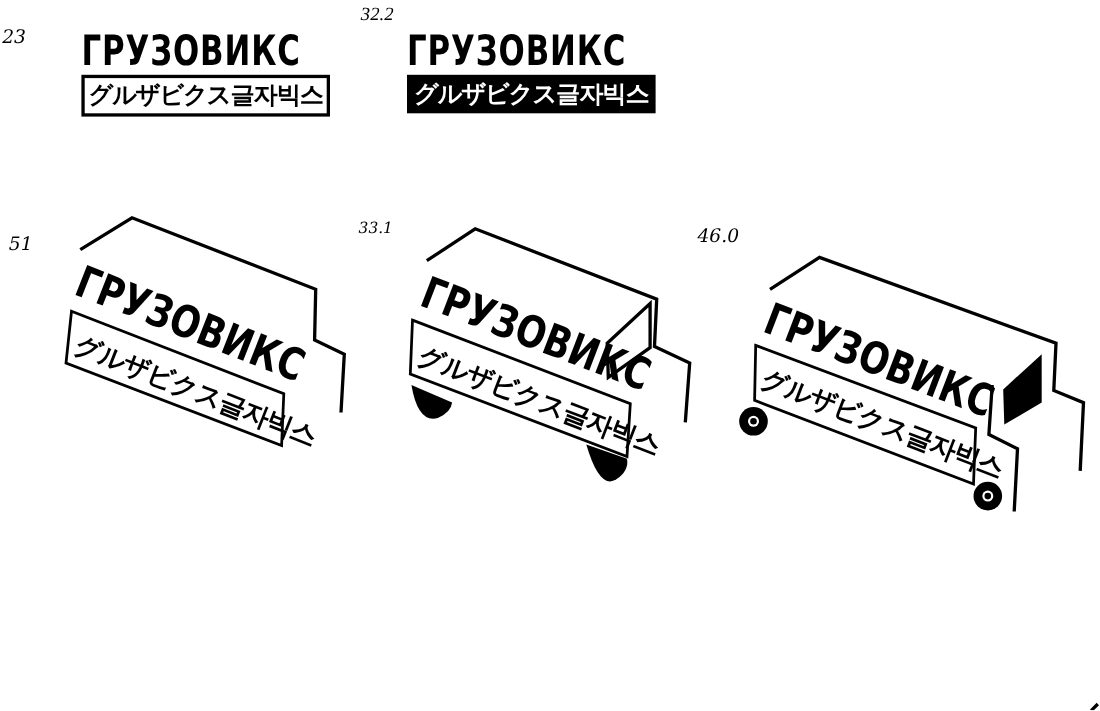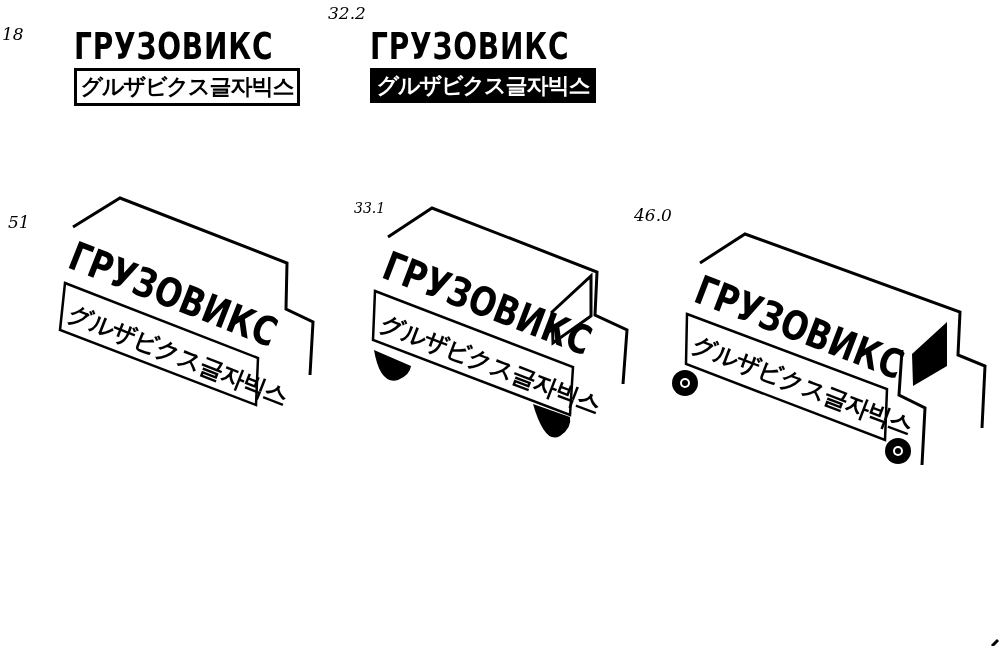--- a/index.html
+++ b/index.html
@@ -6,24 +6,24 @@
   #canvas{position:relative;width:1000px;height:646px;overflow:hidden;background:#fff;}
   .label{position:absolute;font-family:"DejaVu Serif",serif;font-size:17px;color:#000;font-style:italic;}
   .title{font-family:"DejaVu Sans Condensed","DejaVu Sans",sans-serif;font-weight:bold;letter-spacing:1px;}
   svg text{font-family:"DejaVu Sans",sans-serif;}
 </style>
 </head>
 <body>
 
 <div id="canvas">
 
-  <div class="label" style="left:2px;top:24px;">18</div>
-  <div class="label" style="left:328px;top:3px;">32.2</div>
+  <div class="label" style="left:2px;top:24px;">23</div>
+  <div class="label" style="left:328px;top:3px;font-family:Liberation Serif, serif;">32.2</div>
   <div class="label" style="left:8px;top:212px;">51</div>
-  <div class="label" style="left:326px;top:200px;font-size:14px;margin-left:28px;">33.1</div>
+  <div class="label" style="left:326px;top:200px;font-size:14px;">33.1</div>
   <div class="label" style="left:634px;top:205px;">46.0</div>
 
   <div style="position:absolute;left:74px;top:26px;">
     <div class="title" style="font-size:38px;line-height:40px;transform:scaleX(0.82);transform-origin:left;">ГРУЗОВИКС</div>
     <div style="margin-top:2px;width:226px;height:38px;border:3px solid #000;box-sizing:border-box;display:flex;align-items:center;justify-content:center;">
       <span style="font-family:'DejaVu Sans',sans-serif;font-weight:bold;font-size:22px;white-space:nowrap;letter-spacing:-1px;">グルザビクス글자빅스</span>
     </div>
   </div>
 
   <div style="position:absolute;left:370px;top:26px;">

